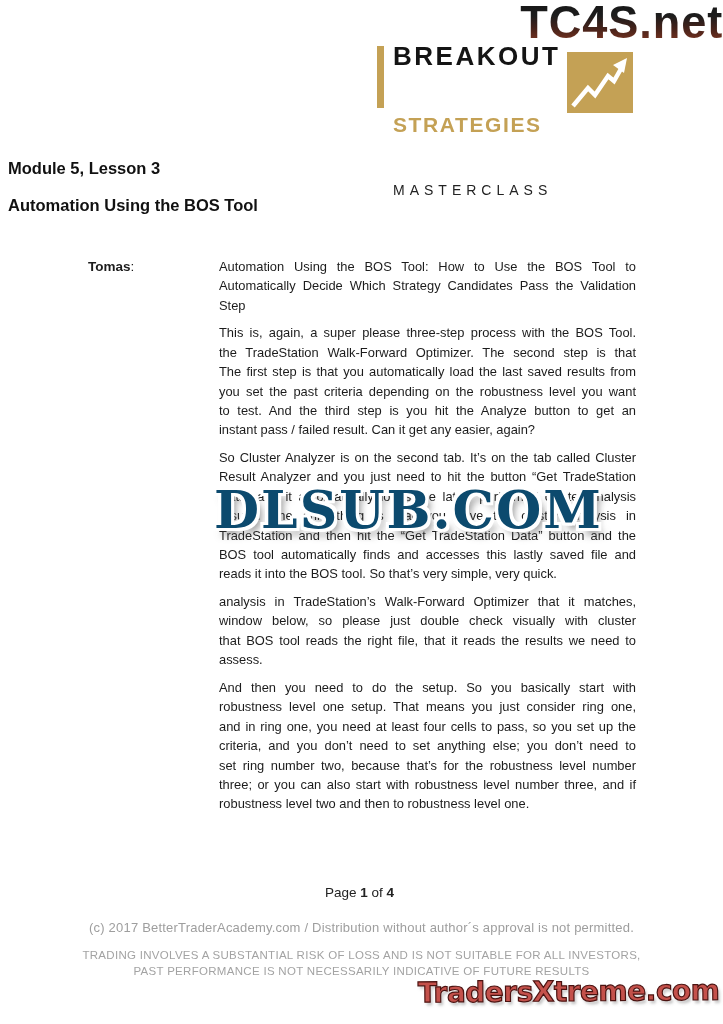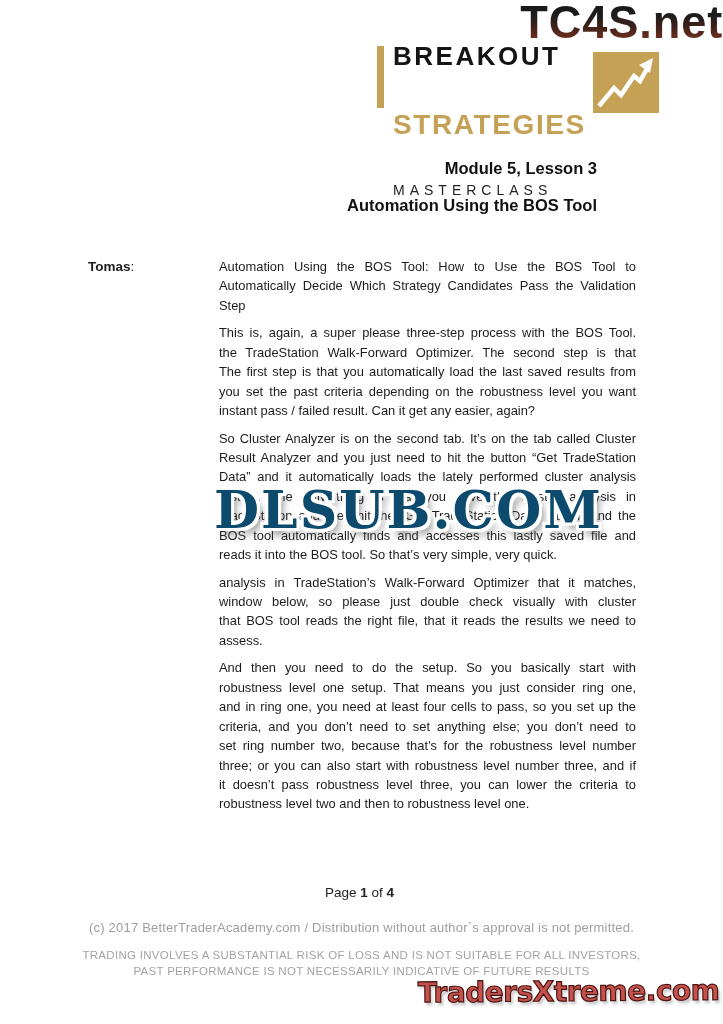--- a/index.html
+++ b/index.html
@@ -26,25 +26,25 @@
       -webkit-background-clip:text;
       background-clip:text;
       color:transparent;
     }
   }
   
   .brand{position:absolute;left:377px;top:43px;display:flex;align-items:flex-start;}
   .brand-bar{width:7px;height:62px;background:#C4A155;margin-top:3px;}
   .brand-text{display:flex;flex-direction:column;margin-left:9px;gap:44px;}
   .brand-l1{font-size:26px;font-weight:700;color:#141414;letter-spacing:2.5px;line-height:26px;}
-  .brand-l2{font-size:28px;font-weight:700;color:#C4A155;letter-spacing:1.6px;line-height:24px;}
+  .brand-l2{font-size:21px;font-weight:700;color:#C4A155;letter-spacing:1.6px;line-height:24px;}
   .brand-l3{font-size:14px;font-weight:400;color:#232323;letter-spacing:5px;line-height:18px;}
   .brand-square{width:66px;height:61px;background:#C4A155;margin-left:7px;margin-top:9px;}
   
-  .title-line{position:absolute;left:16px;width:581px;text-align:right;font-size:16.5px;font-weight:700;color:#111;}
+  .title-line{position:absolute;left:8px;width:581px;text-align:left;font-size:16.5px;font-weight:700;color:#111;}
   .title-1{top:159px;}
   .title-2{top:196px;}
   
   .content{position:absolute;left:88px;top:257px;display:flex;}
   .speaker-cell{width:131px;font-size:13.5px;color:#1c1c1c;line-height:19.4px;}
   .speaker-name{font-weight:700;}
   .paras{width:417px;font-size:12.9px;color:#1c1c1c;line-height:19.4px;}
   .para{margin-bottom:8.2px;}
   .jl{text-align:justify;text-align-last:justify;}
   .ll{text-align:left;}
@@ -112,20 +112,21 @@
         <div class="jl">Automation Using the BOS Tool: How to Use the BOS Tool to</div>
         <div class="jl">Automatically Decide Which Strategy Candidates Pass the Validation</div>
         <div class="ll">Step</div>
       </div>
 
       <div class="para">
         <div class="jl">This is, again, a super please three-step process with the BOS Tool.</div>
         <div class="jl">the TradeStation Walk-Forward Optimizer. The second step is that</div>
         <div class="jl">The first step is that you automatically load the last saved results from</div>
         <div class="jl">you set the past criteria depending on the robustness level you want</div>
+        <div class="jl">to test. And the third step is you hit the Analyze button to get an</div>
         <div class="ll">instant pass / failed result. Can it get any easier, again?</div>
       </div>
 
       <div class="para">
         <div class="jl">So Cluster Analyzer is on the second tab. It’s on the tab called Cluster</div>
         <div class="jl">Result Analyzer and you just need to hit the button “Get TradeStation</div>
         <div class="jl">Data” and it automatically loads the lately performed cluster analysis</div>
         <div class="jl">results. The only thing is that you save the cluster analysis in</div>
         <div class="jl">TradeStation and then hit the “Get TradeStation Data” button and the</div>
         <div class="jl">BOS tool automatically finds and accesses this lastly saved file and</div>
@@ -139,21 +140,20 @@
         <div class="ll">assess.</div>
       </div>
 
       <div class="para">
         <div class="jl">And then you need to do the setup. So you basically start with</div>
         <div class="jl">robustness level one setup. That means you just consider ring one,</div>
         <div class="jl">and in ring one, you need at least four cells to pass, so you set up the</div>
         <div class="jl">criteria, and you don’t need to set anything else; you don’t need to</div>
         <div class="jl">set ring number two, because that’s for the robustness level number</div>
         <div class="jl">three; or you can also start with robustness level number three, and if</div>
-        <div class="jl">it doesn’t pass robustness level three, you can lower the criteria to</div>
         <div class="ll">robustness level two and then to robustness level one.</div>
       </div>
 
     </div>
   </div>
 
   <div class="dlsub">DLSUB.COM</div>
 
   <div class="page-number">
     <span>Page</span>

